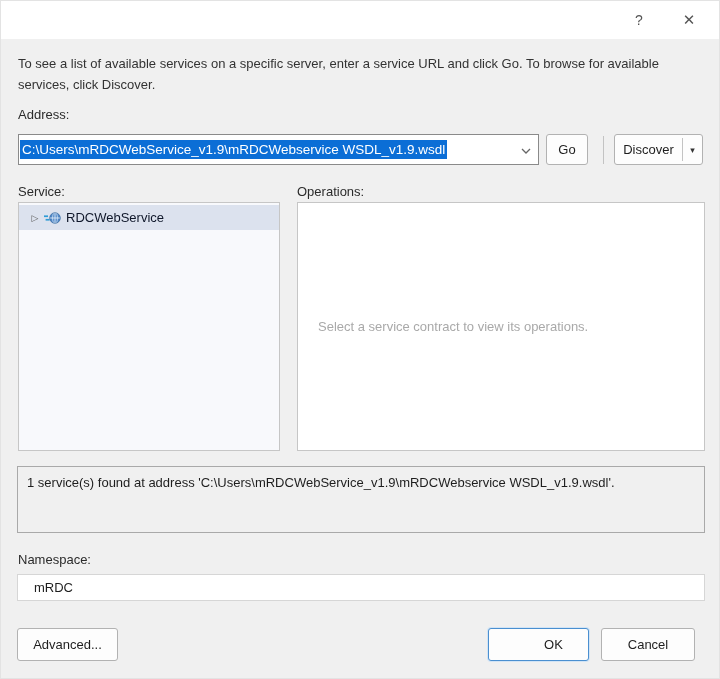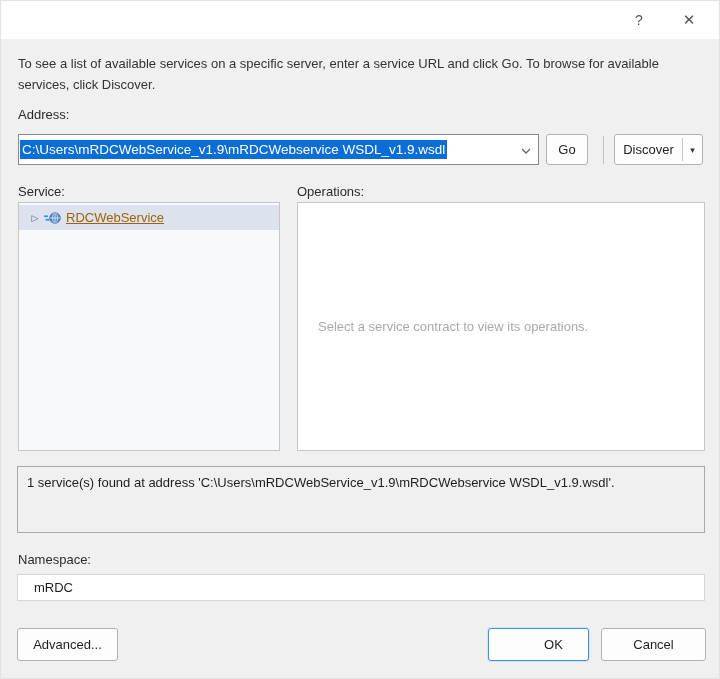--- a/index.html
+++ b/index.html
@@ -28,35 +28,35 @@
   .discover-btn{position:absolute;left:613px;top:133px;width:89px;height:31px;display:flex;align-items:stretch;padding:0;}
   .discover-main{flex:1;display:flex;align-items:center;justify-content:center;font-size:13px;color:#1e1e1e;}
   .discover-divider{width:1px;background:#c3c3c3;margin:3px 0;}
   .discover-arrow{width:19px;display:flex;align-items:center;justify-content:center;font-size:9px;color:#333333;}
 
   
   .services-panel{position:absolute;left:17px;top:201px;width:262px;height:249px;background:#f8f9fc;border:1px solid #c6c6c6;overflow:hidden;}
   .tree-row{position:relative;margin-top:2px;height:25px;display:flex;align-items:center;background:#dce2ee;cursor:pointer;}
   .expander{width:14px;margin-left:9px;font-size:9px;color:#5d5d5d;text-align:center;}
   .tree-icon{margin:0 5px 0 2px;display:flex;align-items:center;}
-  .tree-label{font-size:13px;color:#a16207;text-decoration:underline;}
+  .tree-label{font-size:13px;color:#0f172a;}
   .operations-panel{position:absolute;left:296px;top:201px;width:408px;height:249px;background:#ffffff;border:1px solid #c6c6c6;display:flex;align-items:center;}
   .ops-placeholder{font-size:13px;color:#a9a9a9;text-align:center;padding:0 20px;}
 
   
   .status-box{position:absolute;left:16px;top:465px;width:688px;height:67px;border:1px solid #a9a9a9;background:#f0f0f0;}
   .status-text{padding:8px 9px;font-size:13px;color:#1e1e1e;}
 
   
   .ns-input{position:absolute;left:16px;top:573px;width:688px;height:27px;background:#ffffff;border:1px solid #d6d6d6;font-size:13px;color:#1e1e1e;padding:0 16px;}
 
   
   .advanced-btn{position:absolute;left:16px;top:627px;width:101px;height:33px;}
   .ok-btn{position:absolute;left:487px;top:627px;width:101px;height:33px;border:1px solid #4a8fd0;box-shadow:0 0 0 1px #d2e4f5;padding-left:36px;}
-  .cancel-btn{position:absolute;left:600px;top:627px;width:105px;height:33px;}
+  .cancel-btn{position:absolute;left:600px;top:627px;width:94px;height:33px;}
 </style>
 </head>
 <body>
 
 <div class="dialog">
 
   <div class="titlebar">
     <button class="cap-btn help-btn">
       <span>?</span>
     </button>

